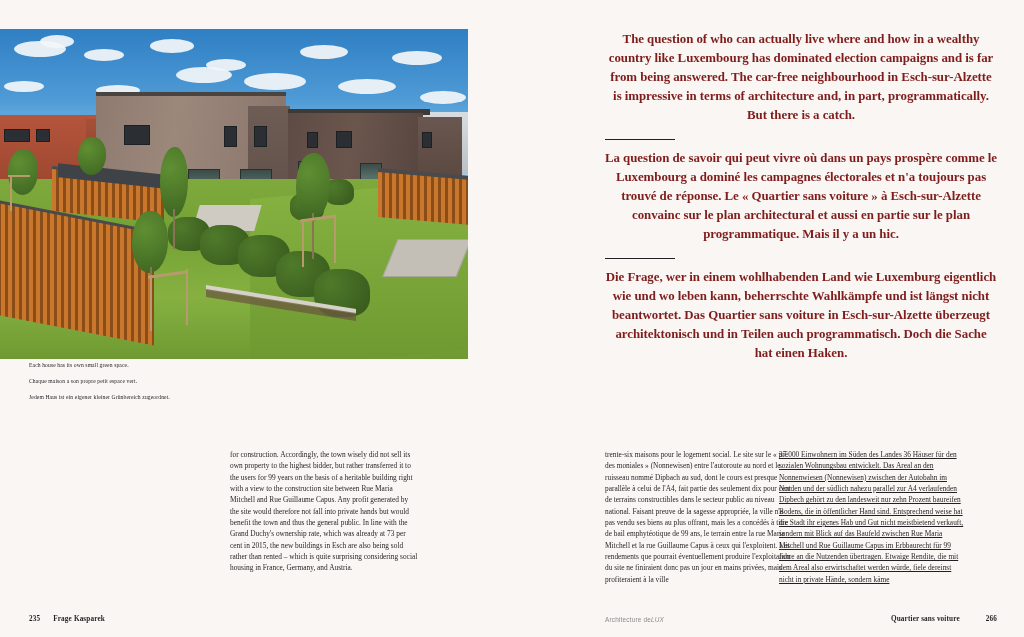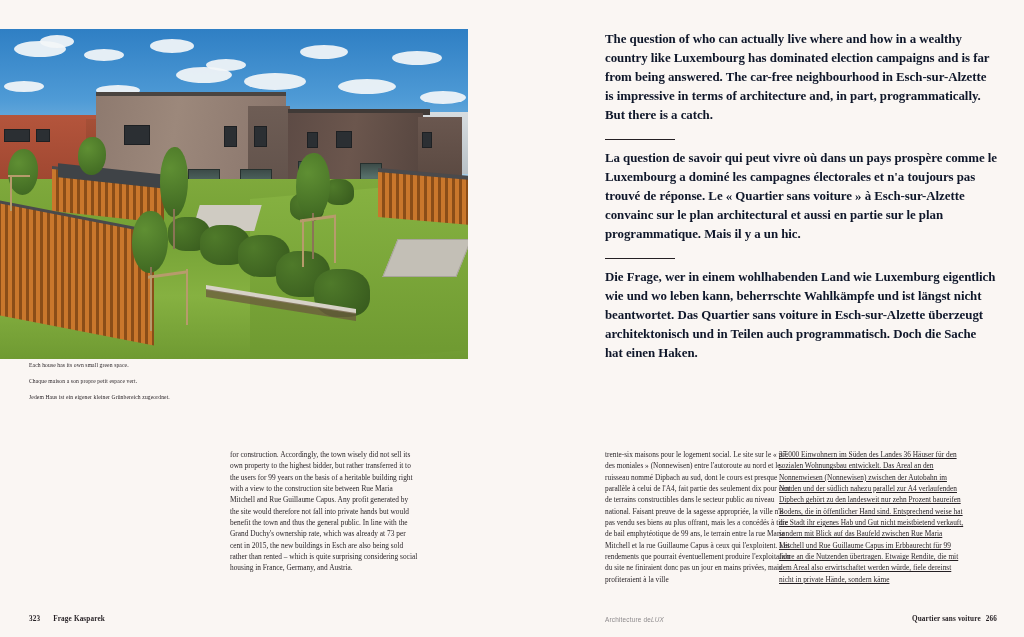--- a/index.html
+++ b/index.html
@@ -188,24 +188,24 @@
   .intro {
     position: absolute;
     left: 605px;
     top: 30px;
     width: 392px;
   }
   .intro-block {
     font-family: "Liberation Serif", serif;
     font-size: 12.9px;
     line-height: 1.465;
-    color: #0f172a;
+    color: #7f1d1d;
     font-weight: 700;
     letter-spacing: -0.05px;
-    text-align: left;
+    text-align: center;
   }
   .intro-block p { margin: 0; }
   .rule {
     width: 70px;
     height: 1.6px;
     background: #241f23;
     margin: 14px 0 9px 0;
   }
 
   
@@ -238,21 +238,21 @@
     font-weight: 700;
     color: #241f23;
     letter-spacing: .15px;
   }
   .footer-right {
     position: absolute;
     right: 27px;
     bottom: 14px;
     display: flex;
     align-items: baseline;
-    gap: 5px;
+    gap: 26px;
     font-family: "Liberation Serif", serif;
     font-size: 7.2px;
     font-weight: 700;
     color: #241f23;
     letter-spacing: .15px;
   }
   .footer-running {
     position: absolute;
     left: 605px;
     bottom: 14px;
@@ -381,21 +381,21 @@
     <p>for construction. Accordingly, the town wisely did not sell its own property to the highest bidder, but rather transferred it to the users for 99 years on the basis of a heritable building right with a view to the construction site between Rue Maria Mitchell and Rue Guillaume Capus. Any profit generated by the site would therefore not fall into private hands but would benefit the town and thus the general public. In line with the Grand Duchy's ownership rate, which was already at 73 per cent in 2015, the new buildings in Esch are also being sold rather than rented – which is quite surprising considering social housing in France, Germany, and Austria.</p>
   </div>
   <div class="col col-2">
     <p>trente-six maisons pour le logement social. Le site sur le « pré des moniales » (Nonnewisen) entre l'autoroute au nord et le ruisseau nommé Dipbach au sud, dont le cours est presque parallèle à celui de l'A4, fait partie des seulement dix pour cent de terrains constructibles dans le secteur public au niveau national. Faisant preuve de la sagesse appropriée, la ville n'a pas vendu ses biens au plus offrant, mais les a concédés à titre de bail emphytéotique de 99 ans, le terrain entre la rue Maria Mitchell et la rue Guillaume Capus à ceux qui l'exploitent. Les rendements que pourrait éventuellement produire l'exploitation du site ne finiraient donc pas un jour en mains privées, mais profiteraient à la ville</p>
   </div>
   <div class="col col-3">
     <p>37.000 Einwohnern im Süden des Landes 36 Häuser für den sozialen Wohnungsbau entwickelt. Das Areal an den Nonnenwiesen (Nonnewisen) zwischen der Autobahn im Norden und der südlich nahezu parallel zur A4 verlaufenden Dipbech gehört zu den landesweit nur zehn Prozent baureifen Bodens, die in öffentlicher Hand sind. Entsprechend weise hat die Stadt ihr eigenes Hab und Gut nicht meistbietend verkauft, sondern mit Blick auf das Baufeld zwischen Rue Maria Mitchell und Rue Guillaume Capus im Erbbaurecht für 99 Jahre an die Nutzenden übertragen. Etwaige Rendite, die mit dem Areal also erwirtschaftet werden würde, fiele dereinst nicht in private Hände, sondern käme</p>
   </div>
 
   <div class="footer-left">
-    <span>323</span>
+    <span>235</span>
     <span>Frage Kasparek</span>
   </div>
 
   <div class="footer-running">
     <span>Architecture de</span><span class="lux">LUX</span>
   </div>
 
   <div class="footer-right">
     <span>Quartier sans voiture</span>
     <span>266</span>

